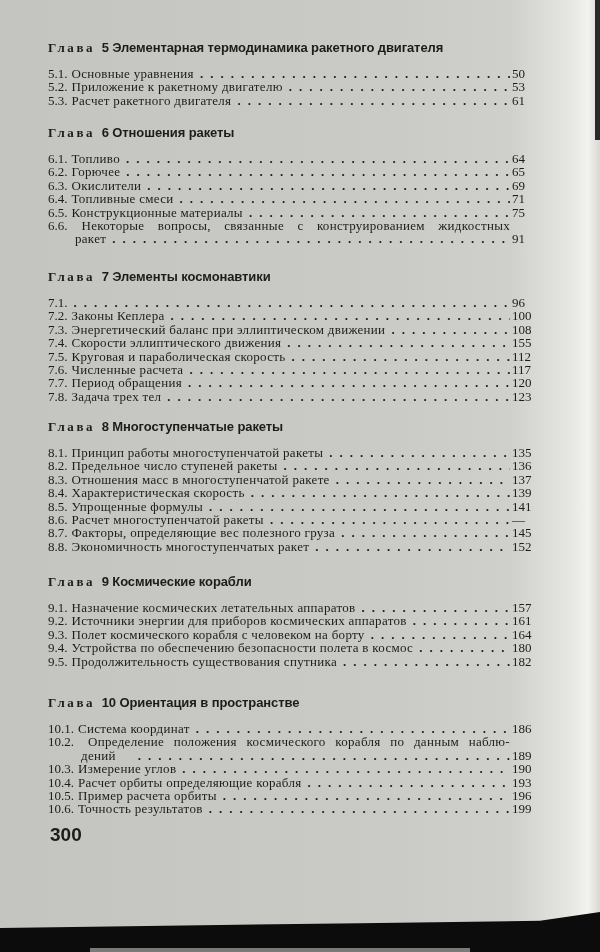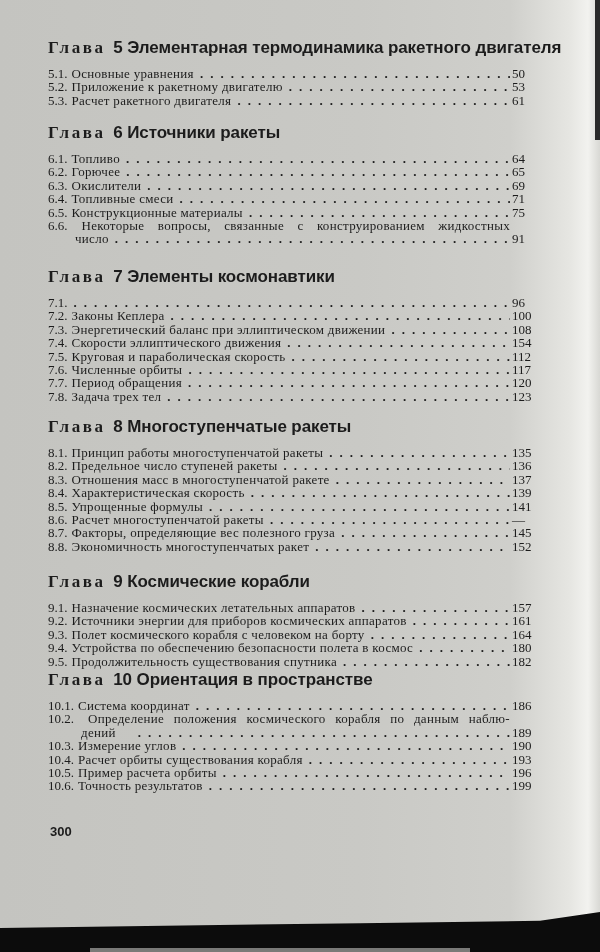--- a/index.html
+++ b/index.html
@@ -6,35 +6,35 @@
   body {
     width: 600px; height: 952px; overflow: hidden; position: relative;
     background: linear-gradient(90deg, #c4c4c0 0%, #c9c9c5 60%, #cfcfcb 85%, #e6e6e2 95%, #f2f2ef 98%, #d8d8d4 100%);
     font-family: "Liberation Serif", serif;
     color: #1c1c1c;
   }
   .right-strip { position: absolute; right: 0; top: 0; width: 5px; height: 140px; background: #2a2a2a; }
   .page { position: absolute; left: 48px; top: 0; width: 498px; }
   .chapter { position: absolute; left: 0; width: 498px; }
   .chapter-title {
-    font-family: "Liberation Sans", sans-serif; font-weight: bold; font-size: 17px;
+    font-family: "Liberation Sans", sans-serif; font-weight: bold; font-size: 13px;
     height: 16px; line-height: 16px; white-space: nowrap; letter-spacing: -0.1px;
   }
   .chapter-title .label { font-family: "Liberation Serif", serif; font-weight: bold; letter-spacing: 2.6px; margin-right: 3px; }
   .entries { margin-top: 11px; }
   .entry { position: relative; font-size: 13px; line-height: 13.4px; padding-right: 36px; }
   .entry .row { display: flex; align-items: flex-start; white-space: nowrap; }
   .entry .num { flex: 0 0 auto; }
   .entry .text { flex: 0 0 auto; margin-left: 4px; letter-spacing: 0.3px; }
   .entry .dots { flex: 1 1 auto; overflow: hidden; letter-spacing: 7px; margin-left: 6px; white-space: nowrap; font-weight: bold; }
   .entry .page-num { position: absolute; right: 0; bottom: 0; width: 34px; }
   .entry .cont { padding-left: 27px; }
   .entry.wide .cont { padding-left: 33px; gap: 16px; }
   .entry .first { white-space: normal; text-align: justify; text-align-last: justify; margin-left: 14px; }
-  .page-number { position: absolute; left: 50px; top: 824px; font-family: "Liberation Sans", sans-serif; font-weight: bold; font-size: 13px; }
+  .page-number { position: absolute; left: 50px; top: 824px; font-family: "Liberation Sans", sans-serif; font-weight: bold; font-size: 19px; }
   .bottom-band { position: absolute; left: 0; right: 0; bottom: 0; height: 40px; background: #0c0c0c;
     clip-path: polygon(0 40%, 60% 28%, 90% 22%, 100% 0, 100% 100%, 0 100%); }
   .bottom-gray { position: absolute; left: 90px; bottom: 0; width: 380px; height: 4px; background: #7a7a78; }
 </style>
 </head>
 <body>
 
 <div class="right-strip"></div>
 
 <div class="page">
@@ -63,21 +63,21 @@
             <span class="num">5.3.</span>
             <span class="text">Расчет ракетного двигателя</span>
             <span class="dots">.............................................</span>
           </div>
           <span class="page-num">61</span>
         </div>
     </div>
   </div>
 
   <div class="chapter" style="top:125px">
-    <div class="chapter-title"><span class="label">Глава</span> <span>6</span> <span>Источники ракеты</span></div>
+    <div class="chapter-title"><span class="label">Глава</span> <span>6</span> <span>Отношения ракеты</span></div>
     <div class="entries">
       <div class="entry">
           <div class="row">
             <span class="num">6.1.</span>
             <span class="text">Топливо</span>
             <span class="dots">.............................................</span>
           </div>
           <span class="page-num">64</span>
         </div>
       <div class="entry">
@@ -111,21 +111,21 @@
             <span class="dots">.............................................</span>
           </div>
           <span class="page-num">75</span>
         </div>
       <div class="entry">
         <div class="row">
             <span class="num">6.6.</span>
             <span class="text first" style="flex:1 1 auto">Некоторые вопросы, связанные с конструированием жидкостных</span>
           </div>
         <div class="row cont">
-            <span class="text" style="margin-left:0">число</span>
+            <span class="text" style="margin-left:0">ракет</span>
             <span class="dots">.............................................</span>
           </div>
         <span class="page-num">91</span>
       </div>
     </div>
   </div>
 
   <div class="chapter" style="top:269px">
     <div class="chapter-title"><span class="label">Глава</span> <span>7</span> <span>Элементы космонавтики</span></div>
     <div class="entries">
@@ -151,34 +151,34 @@
             <span class="dots">.............................................</span>
           </div>
           <span class="page-num">108</span>
         </div>
       <div class="entry">
           <div class="row">
             <span class="num">7.4.</span>
             <span class="text">Скорости эллиптического движения</span>
             <span class="dots">.............................................</span>
           </div>
-          <span class="page-num">154</span>
+          <span class="page-num">155</span>
         </div>
       <div class="entry">
           <div class="row">
             <span class="num">7.5.</span>
             <span class="text">Круговая и параболическая скорость</span>
             <span class="dots">.............................................</span>
           </div>
           <span class="page-num">112</span>
         </div>
       <div class="entry">
           <div class="row">
             <span class="num">7.6.</span>
-            <span class="text">Численные орбиты</span>
+            <span class="text">Численные расчета</span>
             <span class="dots">.............................................</span>
           </div>
           <span class="page-num">117</span>
         </div>
       <div class="entry">
           <div class="row">
             <span class="num">7.7.</span>
             <span class="text">Период обращения</span>
             <span class="dots">.............................................</span>
           </div>
@@ -304,21 +304,21 @@
           <div class="row">
             <span class="num">9.5.</span>
             <span class="text">Продолжительность существования спутника</span>
             <span class="dots">.............................................</span>
           </div>
           <span class="page-num">182</span>
         </div>
     </div>
   </div>
 
-  <div class="chapter" style="top:672px">
+  <div class="chapter" style="top:695px">
     <div class="chapter-title"><span class="label">Глава</span> <span>10</span> <span>Ориентация в пространстве</span></div>
     <div class="entries">
       <div class="entry">
           <div class="row">
             <span class="num">10.1.</span>
             <span class="text">Система координат</span>
             <span class="dots">.............................................</span>
           </div>
           <span class="page-num">186</span>
         </div>
@@ -337,21 +337,21 @@
           <div class="row">
             <span class="num">10.3.</span>
             <span class="text">Измерение углов</span>
             <span class="dots">.............................................</span>
           </div>
           <span class="page-num">190</span>
         </div>
       <div class="entry">
           <div class="row">
             <span class="num">10.4.</span>
-            <span class="text">Расчет орбиты существования корабля</span>
+            <span class="text">Расчет орбиты определяющие корабля</span>
             <span class="dots">.............................................</span>
           </div>
           <span class="page-num">193</span>
         </div>
       <div class="entry">
           <div class="row">
             <span class="num">10.5.</span>
             <span class="text">Пример расчета орбиты</span>
             <span class="dots">.............................................</span>
           </div>

